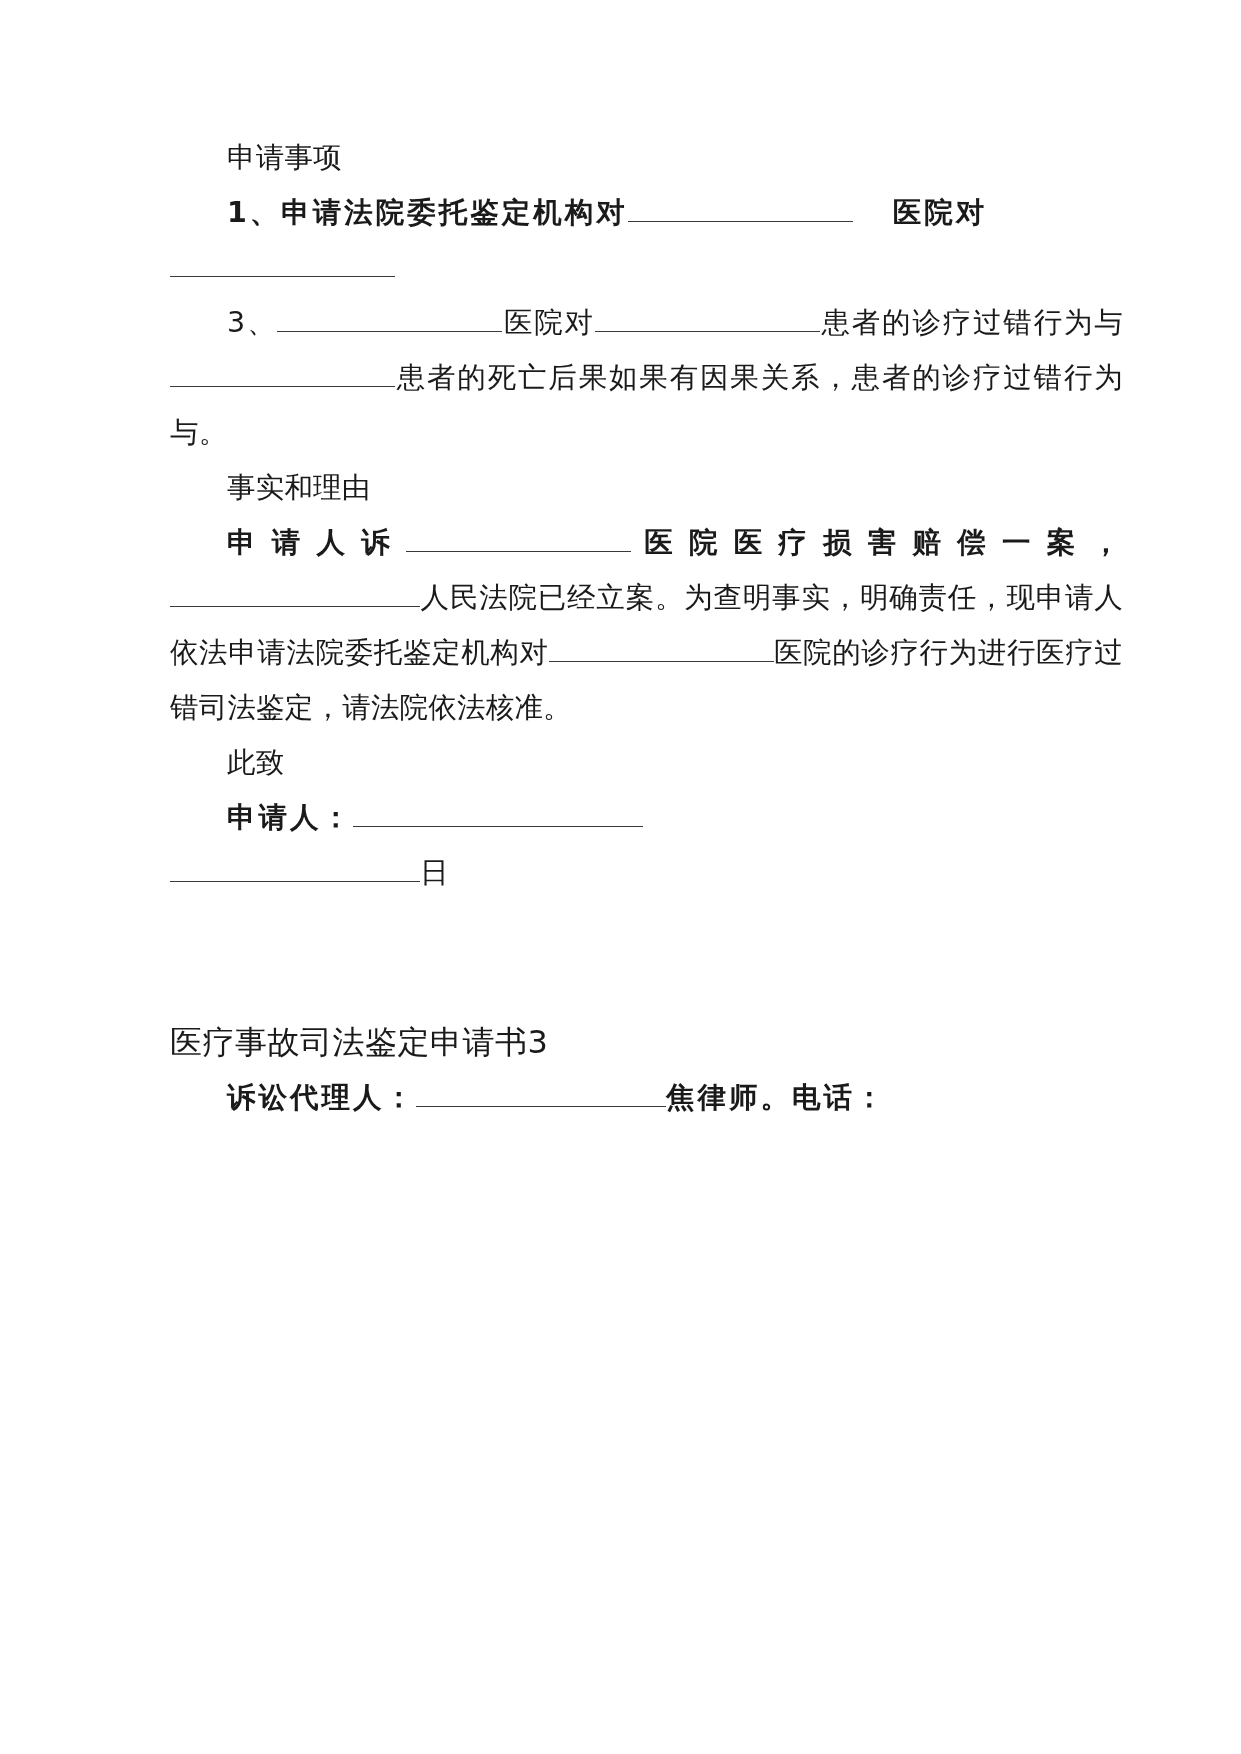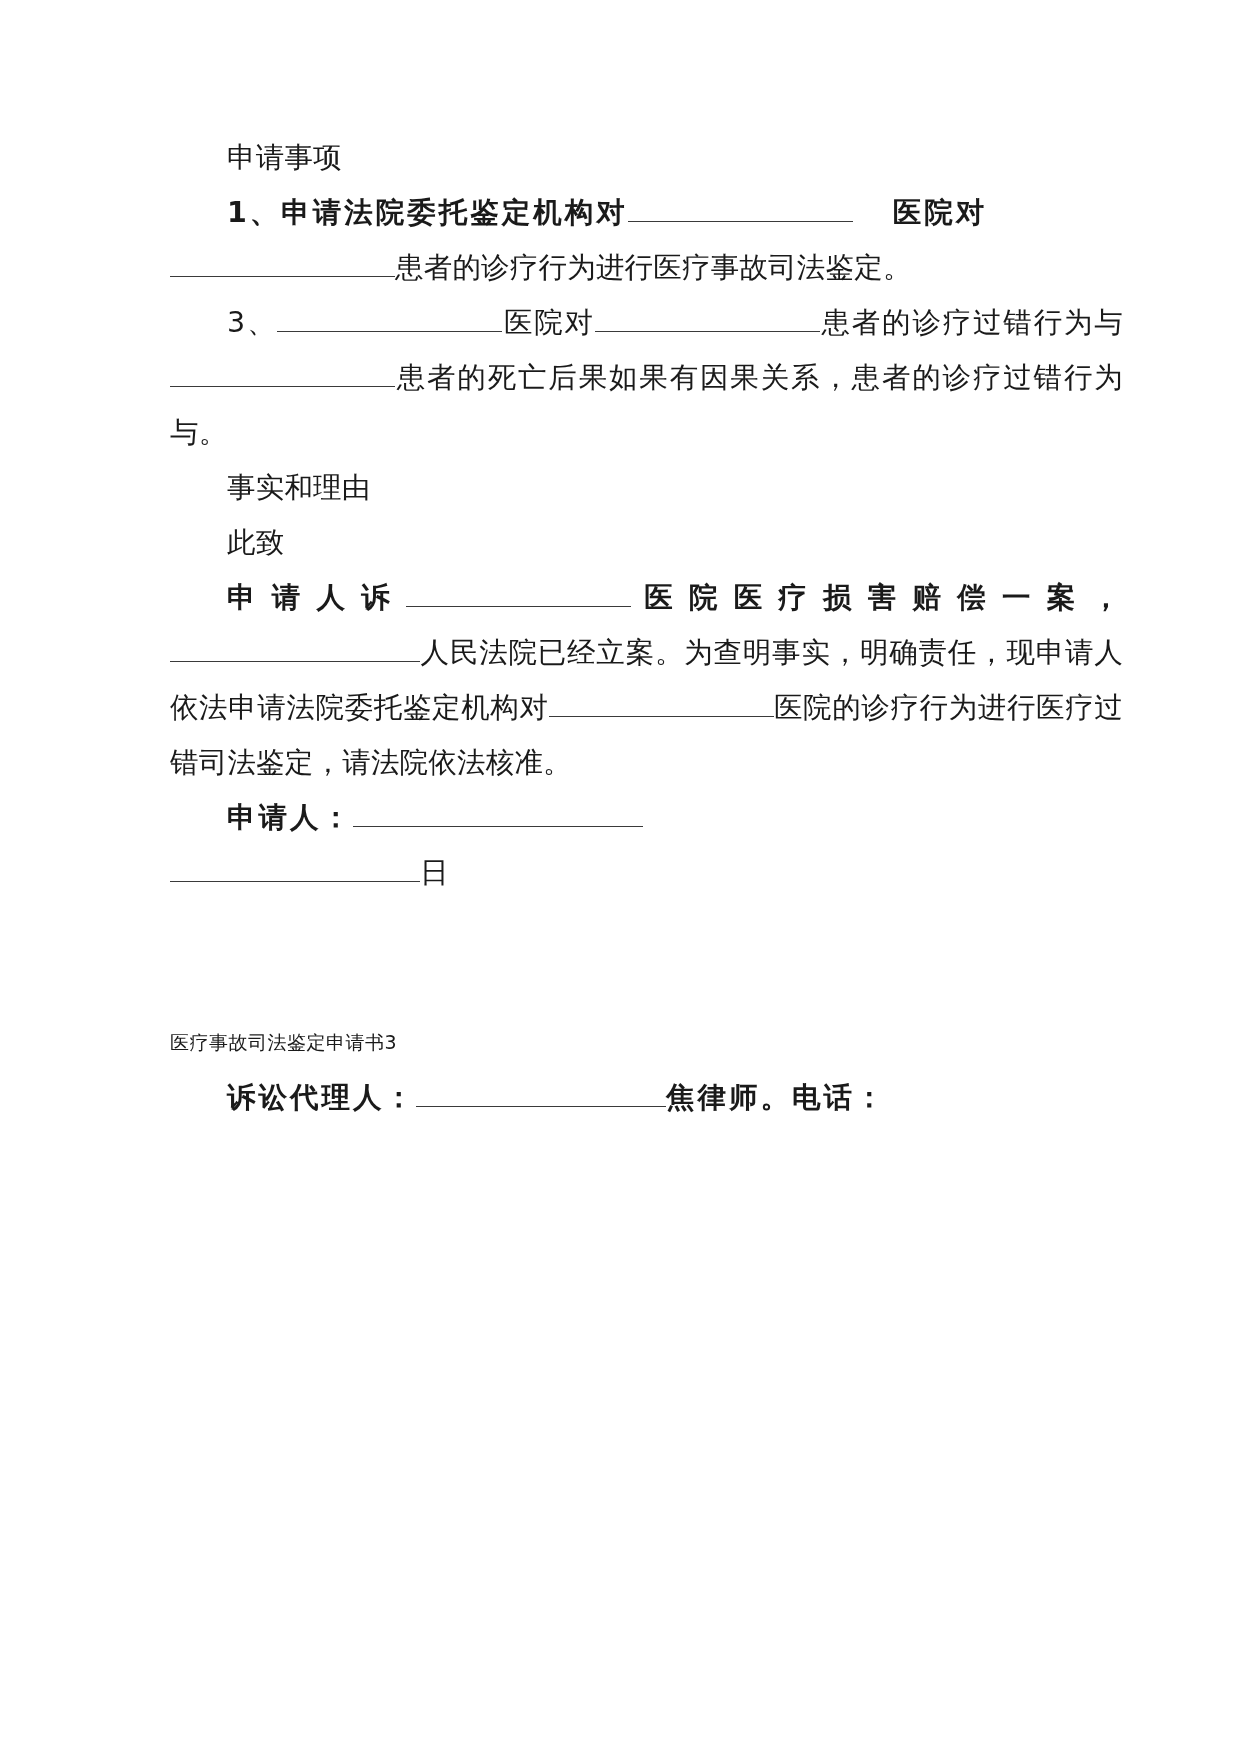--- a/index.html
+++ b/index.html
@@ -35,21 +35,21 @@
   .indent {
     text-indent: 2em;
   }
   .blank-line {
     height: 55px;
   }
   .gap-big {
     height: 60px;
   }
   .heading {
-    font-size: 19px;
+    font-size: 32px;
     line-height: 55px;
     letter-spacing: 0.5px;
   }
   u.fill {
     text-decoration: none;
     border-bottom: 1.5px solid #3a3a3a;
     display: inline-block;
     vertical-align: baseline;
     height: 30px;
   }
@@ -63,35 +63,35 @@
 </head>
 <body>
 
 <div class="page">
   <div class="doc">
 
     <p class="indent">申请事项</p>
 
     <p class="indent">
       <span class="spaced2">1、申请法院委托鉴定机构对</span><u class="fill f-xl"></u><span class="wide-space-sm"></span><span class="spaced2">医院对</span><br>
-      <u class="fill f-xl"></u><span>患者的诊疗行为进行医疗事故司法鉴定。</span>
+      <u class="fill f-xl"></u>
     </p>
 
 
     <p class="indent">
       <span>3、</span><u class="fill f-xl"></u><span>医院对</span><u class="fill f-xl"></u><span>患者的诊疗过错行为与</span><u class="fill f-xl"></u><span>患者的死亡后果如果有因果关系，患者的诊疗过错行为与。</span>
     </p>
 
     <p class="indent">事实和理由</p>
 
-    <p class="indent">此致</p>
-
     <p class="indent">
       <span class="spaced2">申请人诉</span><u class="fill f-xl"></u><span class="spaced2">医院医疗损害赔偿一案，</span><u class="fill f-xxl"></u><span>人民法院已经立案。为查明事实，明确责任，现申请人依法申请法院委托鉴定机构对</span><u class="fill f-xl"></u><span>医院的诊疗行为进行医疗过错司法鉴定，请法院依法核准。</span>
     </p>
+
+    <p class="indent">此致</p>
 
 
     <p class="indent">
       <span class="spaced2">申请人：</span><u class="fill f-huge"></u>
     </p>
 
 
     <p>
       <u class="fill f-xxl"></u><span>日</span>
     </p>

